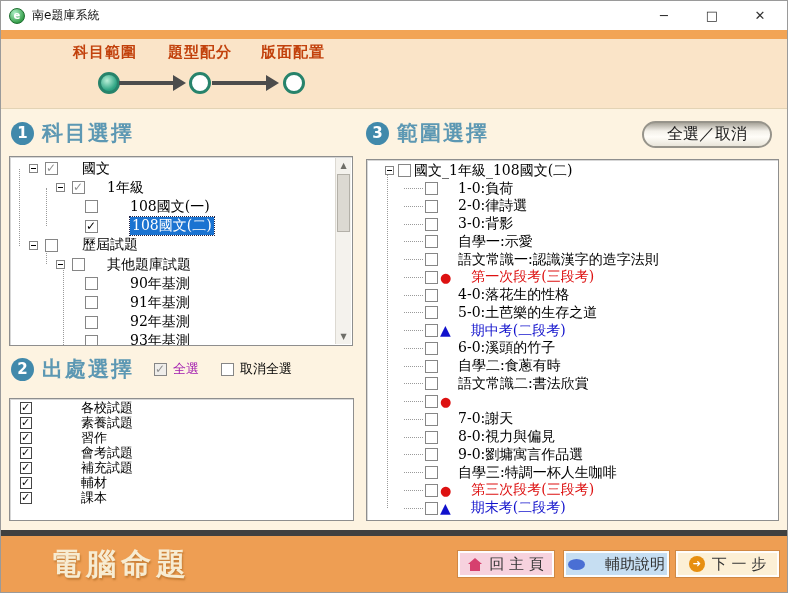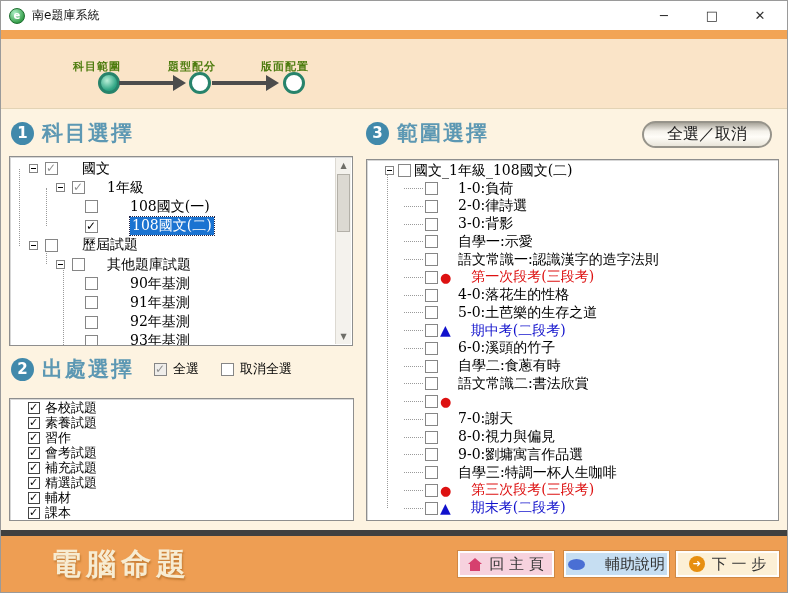--- a/index.html
+++ b/index.html
@@ -14,21 +14,21 @@
               background:radial-gradient(circle at 35% 30%, #aef0c8, #3aa14e 70%, #1c7a33);
               border:1px solid #1c6e2e; color:#fff; font-size:10px; font-weight:bold;
               text-align:center; line-height:14px; }
   .app-title { margin-left:7px; font-size:12px; color:#111; }
   .win-controls { margin-left:auto; display:flex; align-items:center; gap:26px; padding-right:8px; }
   .win-btn { font-size:13px; color:#333; width:22px; text-align:center; cursor:default; }
 
   
   .stripe { height:9px; background:#f2a455; }
   .stepbar { position:relative; height:70px; background:#fae4c8; border-bottom:1px solid #e3d3b5; }
-  .step-label { position:absolute; top:20px; font-size:11px; font-weight:bold; color:#4d7c0f; letter-spacing:1px; }
+  .step-label { position:absolute; top:4px; font-size:15px; font-weight:bold; color:#c2410c; letter-spacing:1px; }
   .step-circle { position:absolute; top:33px; width:22px; height:22px; border-radius:50%;
                  border:3px solid #27836b; background:#fff; }
   .step-circle.active { background:radial-gradient(circle at 38% 35%, #b9efd8, #31a685 65%, #1f8a6c); }
   .arrow-line { position:absolute; top:42px; height:4px; background:#4c4c4c; }
   .arrow-head { position:absolute; top:36px; width:0; height:0;
                 border-left:13px solid #4c4c4c; border-top:8px solid transparent; border-bottom:8px solid transparent; }
 
   
   .main { position:relative; height:421px; background:#fdf3e1; }
   .sec-head { position:absolute; display:flex; align-items:center; }
@@ -58,24 +58,24 @@
 
   
   .sb { position:absolute; top:1px; right:1px; bottom:1px; width:16px; background:#f4f2ed; border-left:1px solid #dcd9d2; }
   .sb-btn { position:absolute; left:0; width:15px; height:15px; font-size:8px; color:#6e6e68; text-align:center; line-height:15px; }
   .sb-btn.up { top:0; } .sb-btn.down { bottom:0; }
   .sb-thumb { position:absolute; top:16px; left:1px; width:13px; height:58px; background:#dcd9d2; border:1px solid #b3b0a8; }
 
   
   .hdr-check { display:flex; align-items:center; font-size:13px; font-family:"DejaVu Serif",serif; }
   .hdr-check .cb { margin-right:6px; }
-  .hdr-check .gray { color:#000000; }
-
-  
-  .l2row { display:flex; align-items:center; height:15px; font-size:13px; padding-left:18px; font-family:"DejaVu Serif",serif; }
+  .hdr-check .gray { color:#a21caf; }
+
+  
+  .l2row { display:flex; align-items:center; height:15px; font-size:13px; padding-left:10px; font-family:"DejaVu Serif",serif;gap:44px; }
   .l2row .cb { width:12px; height:12px; border-color:#444; margin-right:5px; }
   .l2row .cb.checked::after { font-size:11px; top:-2px; }
 
   
   .t3row { display:flex; align-items:center; height:17.75px; font-size:14px; color:#000; }
   .t3row.root .exp { margin-left:2px; } .t3row.root .cb { margin-left:4px; } .t3row.root .lab { margin-left:3px; }
   .t3row.child::before { content:""; width:19px; border-top:1px dotted #9a9a9a; margin-left:21px; margin-right:2px; flex:none; }
   .t3row.child .lab { margin-left:20px; }
   .mark { margin-left:2px; font-size:13px; line-height:13px; flex:none; font-family:"DejaVu Sans",sans-serif; }
   .mark.red { color:#dd1111; } .mark.blue { color:#1111cc; font-size:14px; }
@@ -231,24 +231,20 @@
         <div class="l2row">
           <span class="cb checked"></span>
           <span class="lab">會考試題</span>
         </div>
         <div class="l2row">
           <span class="cb checked"></span>
           <span class="lab">補充試題</span>
         </div>
         <div class="l2row">
           <span class="cb checked"></span>
-          <span class="lab">精選試題</span>
-        </div>
-        <div class="l2row">
-          <span class="cb checked"></span>
           <span class="lab">輔材</span>
         </div>
         <div class="l2row">
           <span class="cb checked"></span>
           <span class="lab">課本</span>
         </div>
       </div>
 
     <div class="sec-head" style="left:365px;top:10px">
       <span class="sec-num">3</span>

